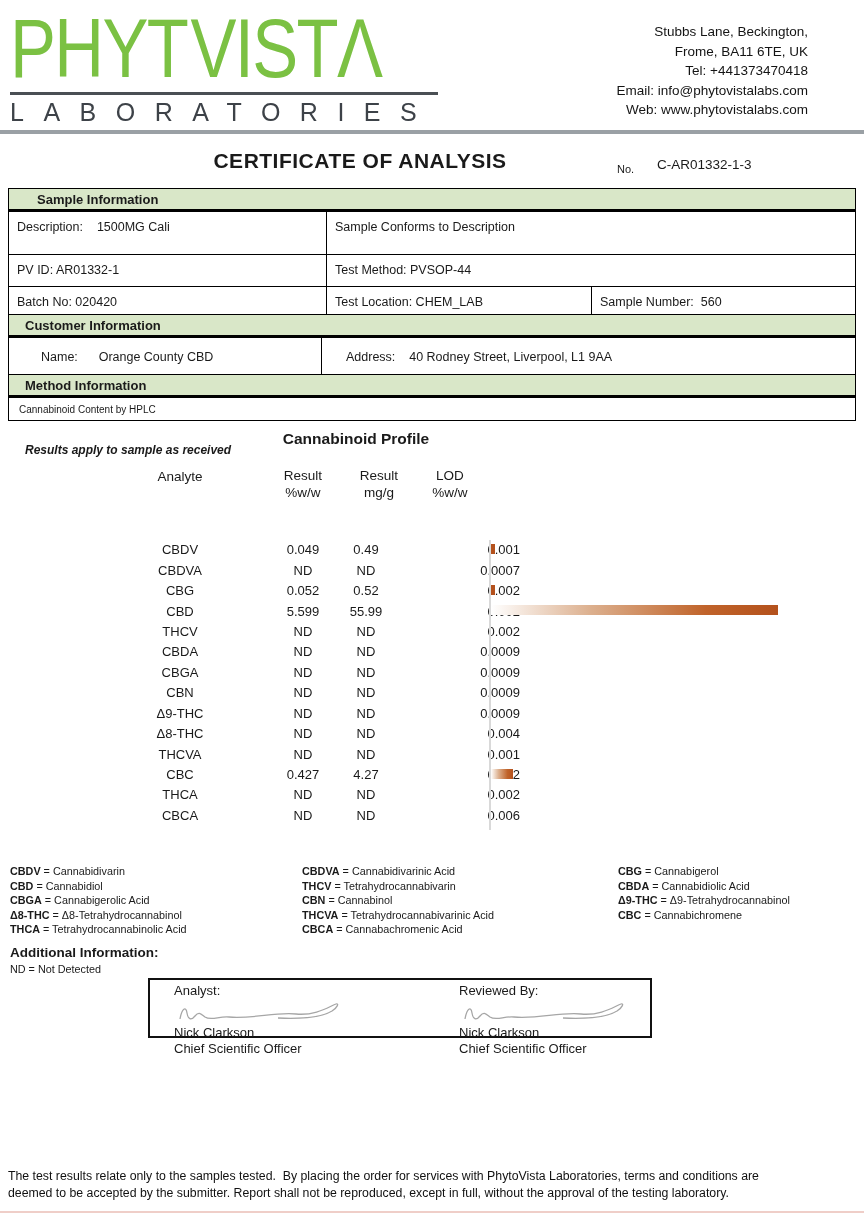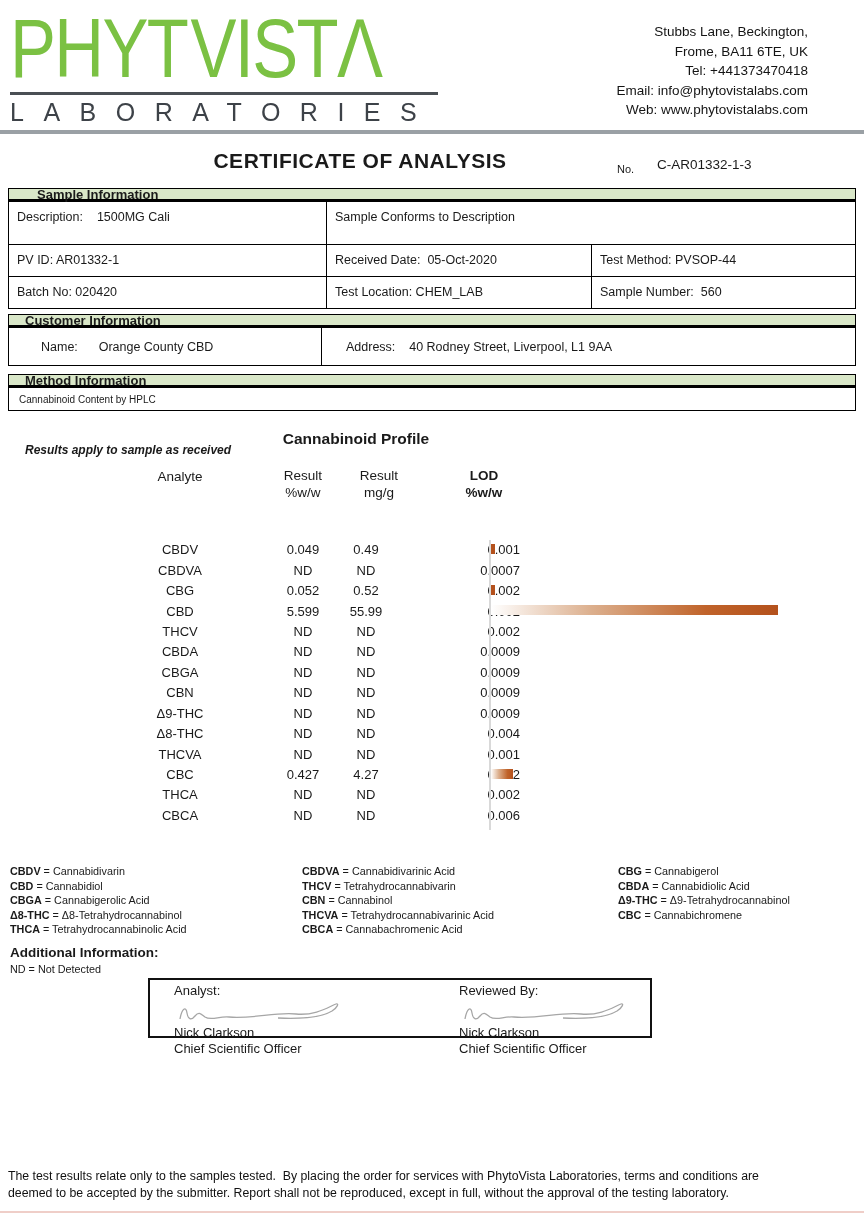--- a/index.html
+++ b/index.html
@@ -19,42 +19,42 @@
   .contact{position:absolute;right:56px;top:22px;text-align:right;font-size:13.5px;line-height:19.5px;color:#141414;}
   .header-rule{position:absolute;left:0;top:130px;width:864px;height:4px;background:#9aa0a5;}
 
   
   .coa-title{position:absolute;left:180px;top:149px;width:360px;text-align:center;font-size:21px;font-weight:bold;letter-spacing:.5px;}
   .coa-no-label{position:absolute;left:617px;top:163px;font-size:11px;}
   .coa-no-value{position:absolute;left:657px;top:157px;font-size:13.5px;}
 
   
   .section{position:absolute;left:8px;width:848px;box-sizing:border-box;}
-  .section-bar{box-sizing:border-box;border:1px solid #000;border-bottom:3px solid #000;background:#d9e7c8;height:14px;display:flex;align-items:center;font-weight:bold;font-size:13px;}
+  .section-bar{box-sizing:border-box;border:1px solid #000;border-bottom:3px solid #000;background:#d9e7c8;height:24px;display:flex;align-items:center;font-weight:bold;font-size:13px;}
   .pl28{padding-left:28px;} .pl16{padding-left:16px;}
   .si-grid{box-sizing:border-box;border:1px solid #000;border-top:none;}
   .si-row{display:grid;grid-template-columns:317px 265px 264px;}
   .si-row + .si-row{border-top:1px solid #000;}
   .si-cell{box-sizing:border-box;padding:8px 6px 0 8px;font-size:12.5px;line-height:15px;}
   .si-cell + .si-cell{border-left:1px solid #000;}
   .h43{height:42px;} .h31{height:31px;}
   .ci-body{box-sizing:border-box;border:1px solid #000;border-top:none;height:38px;position:relative;font-size:12.5px;}
   .ci-name{position:absolute;left:32px;top:12px;}
   .ci-divider{position:absolute;left:312px;top:0;width:1px;height:100%;background:#000;}
   .ci-address{position:absolute;left:337px;top:12px;}
   .mi-body{box-sizing:border-box;border:1px solid #000;border-top:none;height:23px;font-size:10px;padding-left:10px;display:flex;align-items:center;}
 
   
   .profile-note{position:absolute;left:25px;top:443px;font-size:12px;font-weight:bold;font-style:italic;}
   .profile-title{position:absolute;left:0;top:430px;width:712px;text-align:center;font-size:15.5px;font-weight:bold;}
   .col-head{position:absolute;top:467px;text-align:center;font-size:13.5px;line-height:17px;}
   .ch-analyte{left:60px;width:240px;top:468px;}
   .ch-pct{left:243px;width:120px;}
   .ch-mgg{left:319px;width:120px;}
-  .ch-lod{left:424px;width:120px;font-weight:bold;}
+  .ch-lod{left:390px;width:120px;}
   #analyte-rows{position:absolute;left:0;top:539px;width:500px;}
   .p-row{position:relative;height:20.45px;font-size:13px;}
   .p-row span{position:absolute;top:50%;transform:translateY(-50%);display:block;}
   .c-name{left:60px;width:240px;text-align:center;}
   .c-pct{left:243px;width:120px;text-align:center;}
   .c-mgg{left:306px;width:120px;text-align:center;}
   .c-lod{left:374px;width:110px;text-align:right;padding-left:36px;}
   .chart-axis{position:absolute;left:489px;top:540px;width:2px;height:290px;background:#d9d9d9;}
   #bars{position:absolute;left:491px;top:539px;width:300px;height:292px;}
   .bar{position:absolute;left:0;height:10px;background:#b4511c;}
@@ -112,21 +112,20 @@
 
 <div class="section" style="top:188px;">
   <div class="section-bar pl28">Sample Information</div>
   <div class="si-grid">
     <div class="si-row">
       <div class="si-cell h43 pre">Description:    1500MG Cali</div>
       <div class="si-cell h43 pre">Sample Conforms to Description</div>
     </div>
     <div class="si-row">
       <div class="si-cell h31 pre">PV ID: AR01332-1</div>
-      <div class="si-cell h31 pre">Received Date:  05-Oct-2020</div>
       <div class="si-cell h31 pre">Test Method: PVSOP-44</div>
     </div>
     <div class="si-row">
       <div class="si-cell h31 pre">Batch No: 020420</div>
       <div class="si-cell h31 pre">Test Location: CHEM_LAB</div>
       <div class="si-cell h31 pre">Sample Number:  560</div>
     </div>
   </div>
 </div>
 

